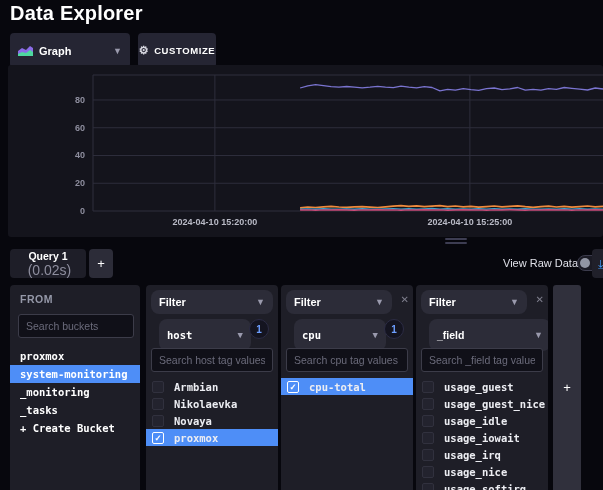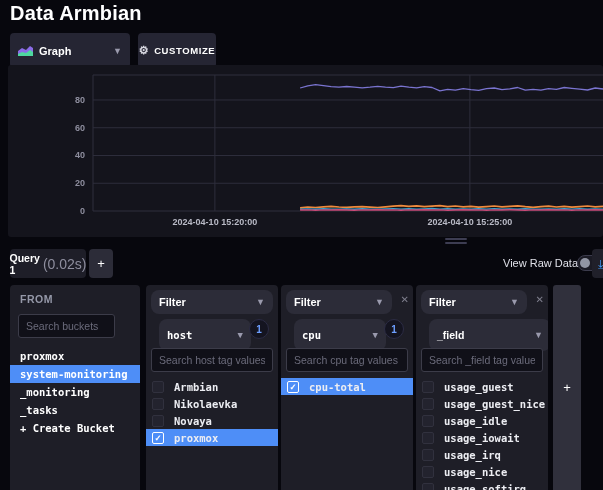--- a/index.html
+++ b/index.html
@@ -29,21 +29,21 @@
 
   
   .chart-panel { position:absolute; left:8px; top:65px; width:595px; height:172px; background:#14141c; border-radius:3px; }
 
   
   .drag-handle { position:absolute; left:445px; top:238px; width:22px; height:8px; cursor:row-resize; }
   .drag-handle i { display:block; height:2px; background:#3d3d52; border-radius:2px; margin-bottom:2px; }
 
   
   .query-tab { position:absolute; left:10px; top:249px; width:76px; height:29px; background:#1e1e28;
-    border-radius:4px; display:flex; align-items:center; justify-content:center; cursor:pointer; }
+    border-radius:4px; display:flex; align-items:center; justify-content:center; cursor:pointer;flex-direction:column; }
   .query-tab .name { font-size:10.5px; font-weight:bold; }
   .query-tab .dur { font-size:14px; color:#8e8e9e; margin-left:3px; }
   .add-query { position:absolute; left:89px; top:249px; width:24px; height:29px; background:#2c2c38;
     border:none; border-radius:4px; color:#fff; font-size:13px; cursor:pointer; }
   .raw-label { position:absolute; left:503px; top:257px; font-size:11px; color:#dfe0e8; }
   .raw-toggle { position:absolute; left:577px; top:255px; width:26px; height:16px; border-radius:8px;
     background:#1b1b25; border:1px solid #3b3b4c; cursor:pointer; }
   .raw-toggle .knob { position:absolute; left:2px; top:2px; width:10px; height:10px; border-radius:50%; background:#9296a4; }
   .dl-btn { position:absolute; left:592px; top:249px; width:26px; height:29px; background:#20202a; border:none;
     border-radius:4px; color:#3f9cff; font-size:12px; text-align:left; padding-left:6px; cursor:pointer; }
@@ -51,21 +51,21 @@
   
   .card { position:absolute; top:285px; height:205px; background:#1e1e27; border-radius:4px 4px 0 0; overflow:hidden; }
   .from-card { left:10px; width:130px; }
   .fcard0 { left:146px; width:132px; }
   .fcard1 { left:281px; width:132px; }
   .fcard2 { left:416px; width:132px; }
   .card-head { font-size:10.5px; font-weight:bold; color:#9598a8; letter-spacing:.5px; padding:8px 0 0 10px; }
   .search-input { display:block; background:#101018; border:1px solid #3c3c49; border-radius:3px;
     color:#c7c7d2; font-size:10.5px; padding:0 7px; height:24px; outline:none; font-family:"Liberation Sans",sans-serif; }
   .search-input::placeholder { color:#6b6b7b; }
-  .from-card .search-input { margin:9px 8px 0 8px; width:97px; }
+  .from-card .search-input { margin:9px 8px 0 8px; width:116px; }
   .bucket-list { margin-top:9px; }
   .bucket-item { height:18px; line-height:18px; padding-left:10px; font-size:10.5px; font-weight:bold;
     color:#fff; cursor:pointer; white-space:nowrap; }
   .bucket-item.selected { background:var(--accent); }
 
   .dd { background:#2c2c38; border:none; border-radius:8px; height:24px; display:flex; align-items:center;
     padding:0 8px; color:#fff; cursor:pointer; font-family:"Liberation Sans",sans-serif; }
   .dd .caret { margin-left:auto; color:#9a9aad; font-size:9px; }
   .filter-dd { position:absolute; left:5px; top:5px; font-size:11px; font-weight:bold; }
   .fcard0 .filter-dd { width:122px; }
@@ -85,21 +85,21 @@
     font-size:8.5px; line-height:10px; text-align:center; color:#fff; flex:0 0 12px; }
   .tag-row.selected .cbx { background:transparent; border-color:#fff; font-weight:bold; }
   .tag-label { margin-left:10px; font-size:10.5px; font-weight:bold; color:#ecedf2; white-space:nowrap;text-align:center; }
 
   .add-col { position:absolute; left:553px; top:285px; width:28px; height:205px; background:#30303c;
     border:none; border-radius:3px 3px 0 0; color:#fff; font-size:13px; cursor:pointer; }
 </style>
 </head>
 <body>
 
-<h1 class="page-title">Data Armbian</h1>
+<h1 class="page-title">Data Explorer</h1>
 
 <button class="btn graph-dd">
   <svg width="15" height="11" viewBox="0 0 15 11">
     <polygon points="0,11 0,6 4,3 8,5 12,1 15,3 15,11" fill="#8b6ce8"></polygon>
     <polygon points="0,11 0,9 4,7 8,8 12,5 15,7 15,11" fill="#4ed8a0"></polygon>
   </svg>
   <span class="lbl">Graph</span>
   <span class="caret">▼</span>
 </button>
 

